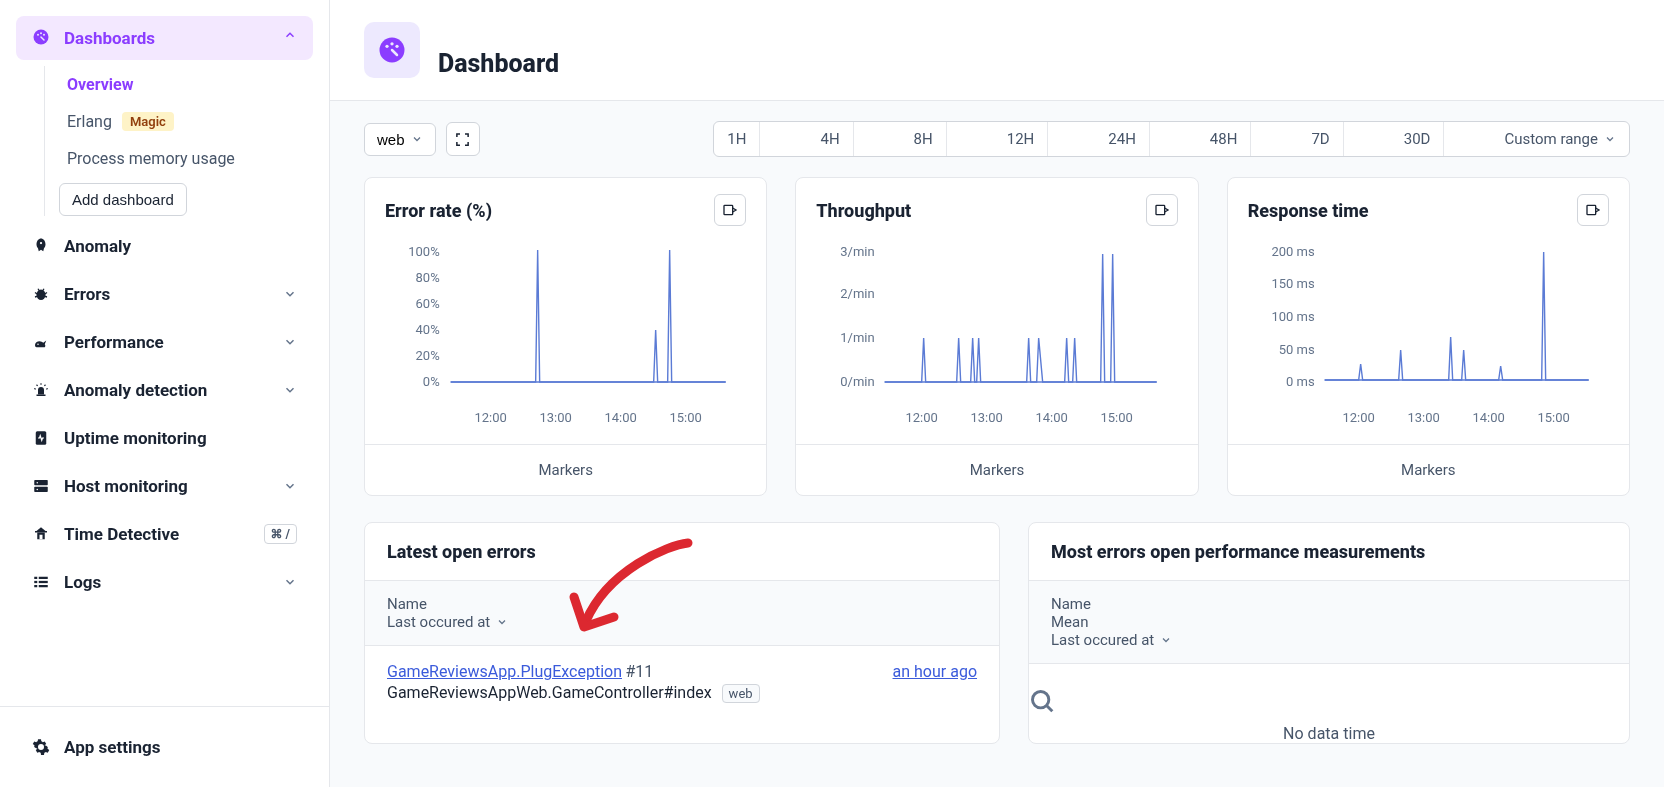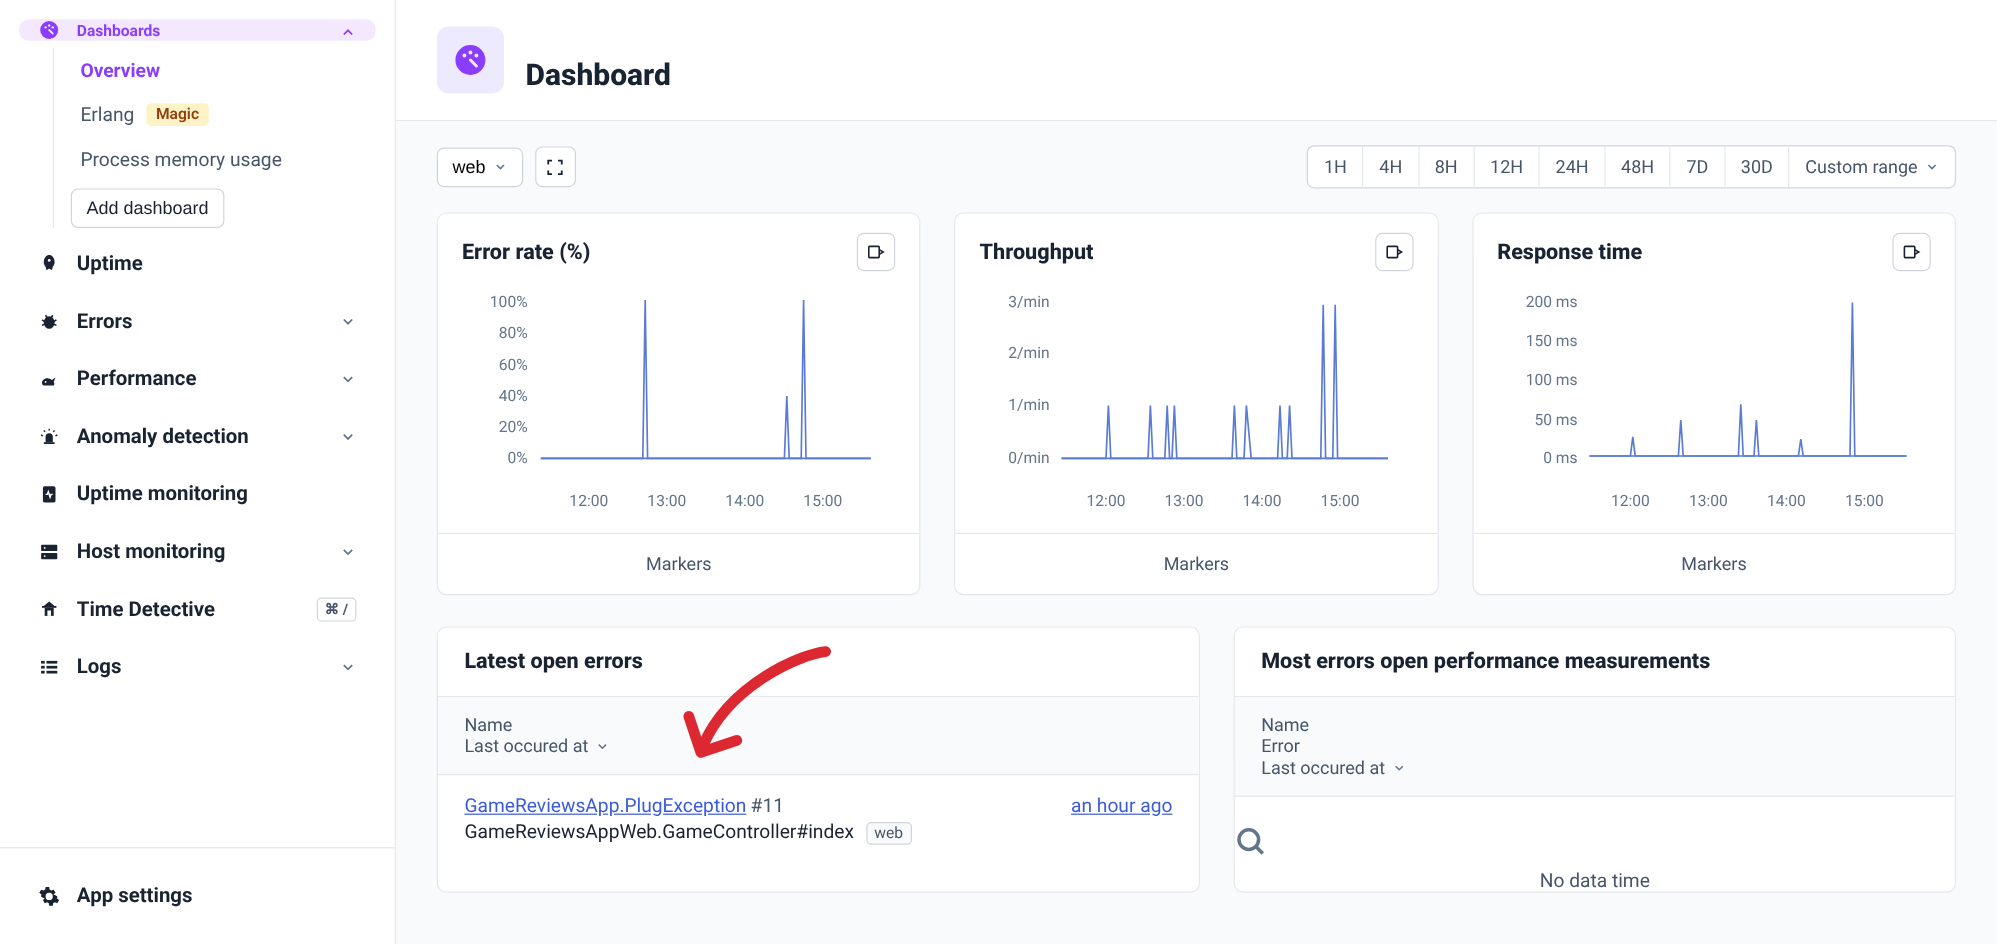--- a/index.html
+++ b/index.html
@@ -27,26 +27,26 @@
 .sidebar-footer {
   border-top: 1px solid #e5e7eb;
   padding-top: 16px;
   margin: 0 -16px;
   padding-left: 16px;
   padding-right: 16px;
 }
 
 .nav-group-header {
   display: flex;
-  align-items: flex-end;
-  padding: 0 16px;
+  align-items: flex-start;
+  padding: 12px 16px;
   border-radius: 8px;
   cursor: pointer;
   font-weight: 700;
-  font-size: 13px;
+  font-size: 17px;
   color: #1a2332;
 }
 .nav-group-header.active {
   background: #f3e8ff;
   color: #8b3dff;
 }
 .nav-group-header .icon { width: 18px; height: 18px; margin-right: 14px; display: inline-flex; align-items: center; justify-content: center; }
 .nav-group-header.active .icon { color: #8b3dff; }
 .nav-group-header .chevron { margin-left: auto; }
 
@@ -149,21 +149,21 @@
   border: 1px solid #d1d5db;
   border-radius: 6px;
   width: 34px;
   height: 34px;
   display: inline-flex;
   align-items: center;
   justify-content: center;
   background: #fff;
   cursor: pointer;
 }
-.time-range { margin-left: auto; display: flex; border: 1px solid #d1d5db; border-radius: 6px; background: #fff; overflow: hidden; }
+.time-range { margin-left: auto; display: flex; border: 1px solid #d1d5db; border-radius: 6px; background: #fff; overflow: hidden; gap: 47px; }
 .time-range-item {
   padding: 8px 13px;
   font-size: 15px;
   color: #475569;
   cursor: pointer;
   border-right: 1px solid #e5e7eb;
 }
 .time-range-item:last-child { border-right: none; display: inline-flex; align-items: center; }
 .time-range-item .chev { margin-left: 6px; }
 
@@ -285,21 +285,21 @@
       <button class="add-dashboard-btn">Add dashboard</button>
     </div>
 
     <div class="nav-item">
       <span class="icon">
         <svg width="18" height="18" viewBox="0 0 24 24" fill="currentColor">
             <path d="M12 2c3 0 6 3 6 8 0 2-1 4-2 5l-1 4-3-2-3 2-1-4c-1-1-2-3-2-5 0-5 3-8 6-8z"></path>
             <circle cx="12" cy="8" r="1.5" fill="#fff"></circle>
           </svg>
       </span>
-      <span>Uptime</span>
+      <span>Anomaly</span>
     </div>
     <div class="nav-item">
       <span class="icon">
         <svg width="18" height="18" viewBox="0 0 24 24" fill="currentColor">
             <ellipse cx="12" cy="13" rx="6" ry="7"></ellipse>
             <path d="M4 10l3 2M20 10l-3 2M4 16l3-1M20 16l-3-1M8 5l2 3M16 5l-2 3" stroke="currentColor" stroke-width="1.8" fill="none"></path>
           </svg>
       </span>
       <span>Errors</span>
       <span class="chevron">
@@ -578,21 +578,21 @@
           <div class="err-col2">
             <a class="ago-link">an hour ago</a>
           </div>
         </div>
       </div>
 
       <div class="panel panel-perf">
         <div class="panel-header">Most errors open performance measurements</div>
         <div class="table-head">
           <div class="th-name">Name</div>
-          <div class="th-mean">Error</div>
+          <div class="th-mean">Mean</div>
           <div class="th-last">
             <span>Last occured at</span>
             <span class="chev">
               <svg width="12" height="12" viewBox="0 0 24 24" fill="none" stroke="#64748b" stroke-width="2.5">
                   <polyline points="6 9 12 15 18 9"></polyline>
                 </svg>
             </span>
           </div>
         </div>
         <div class="no-data">

